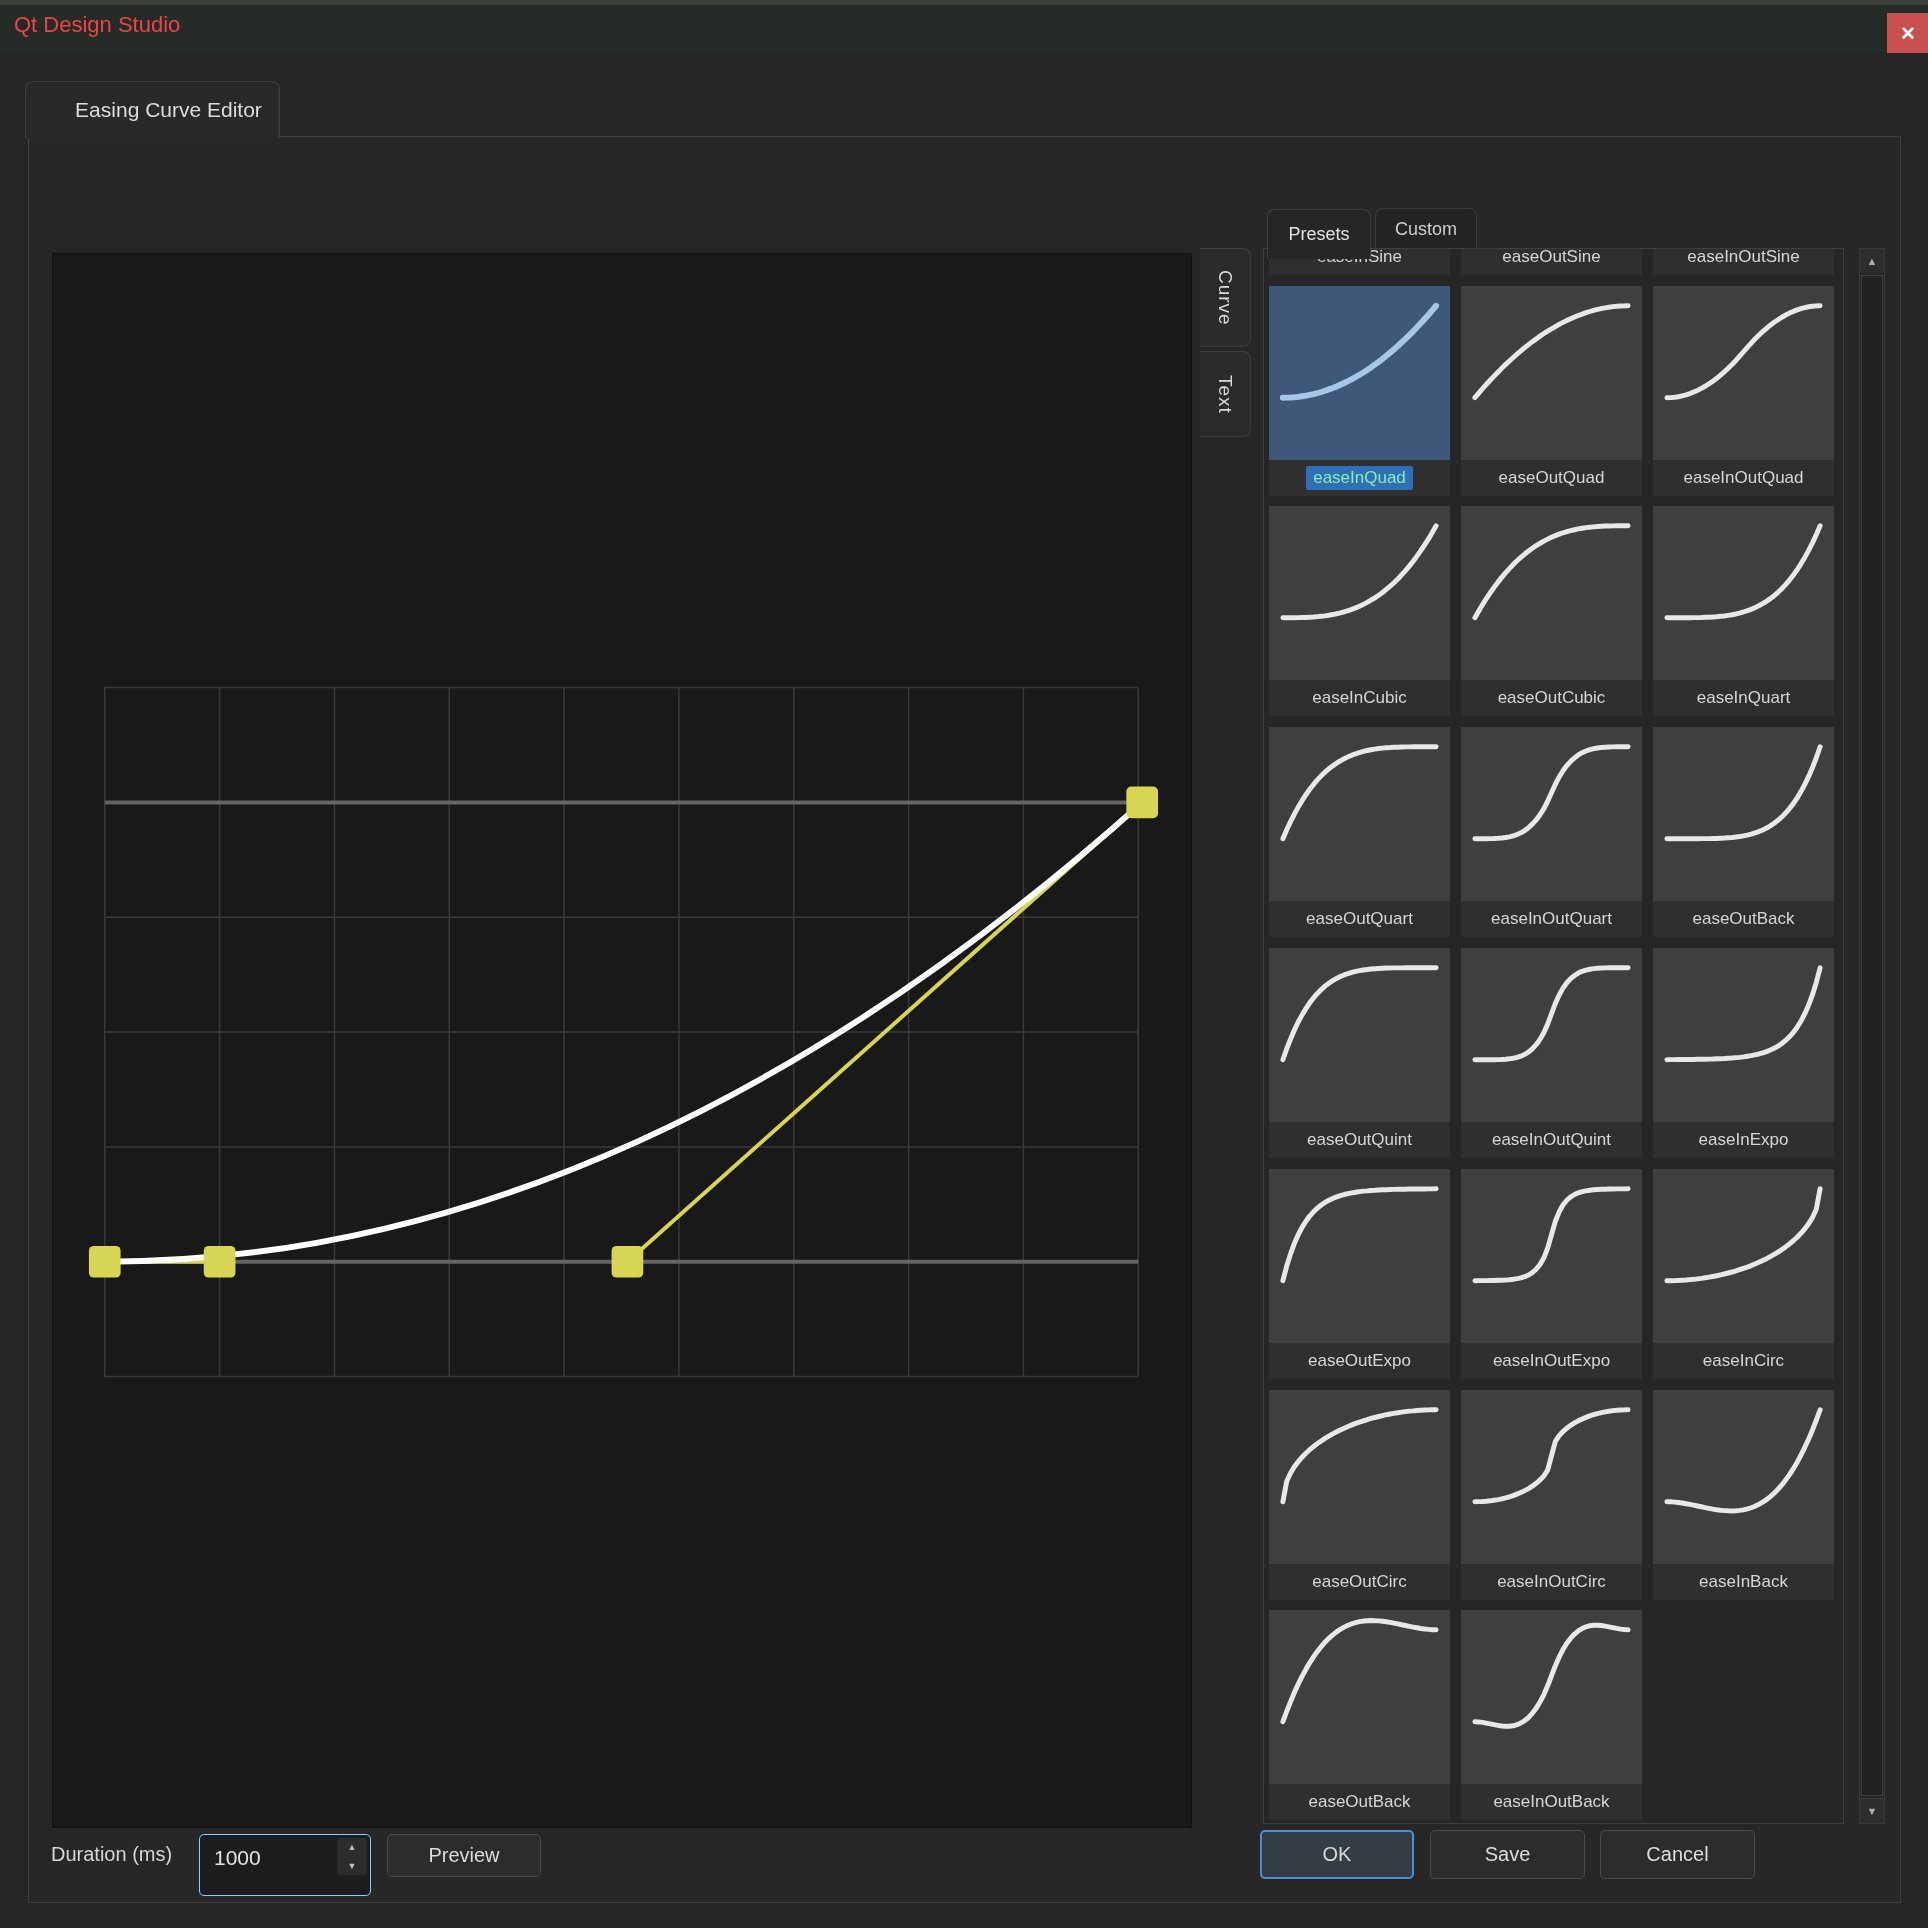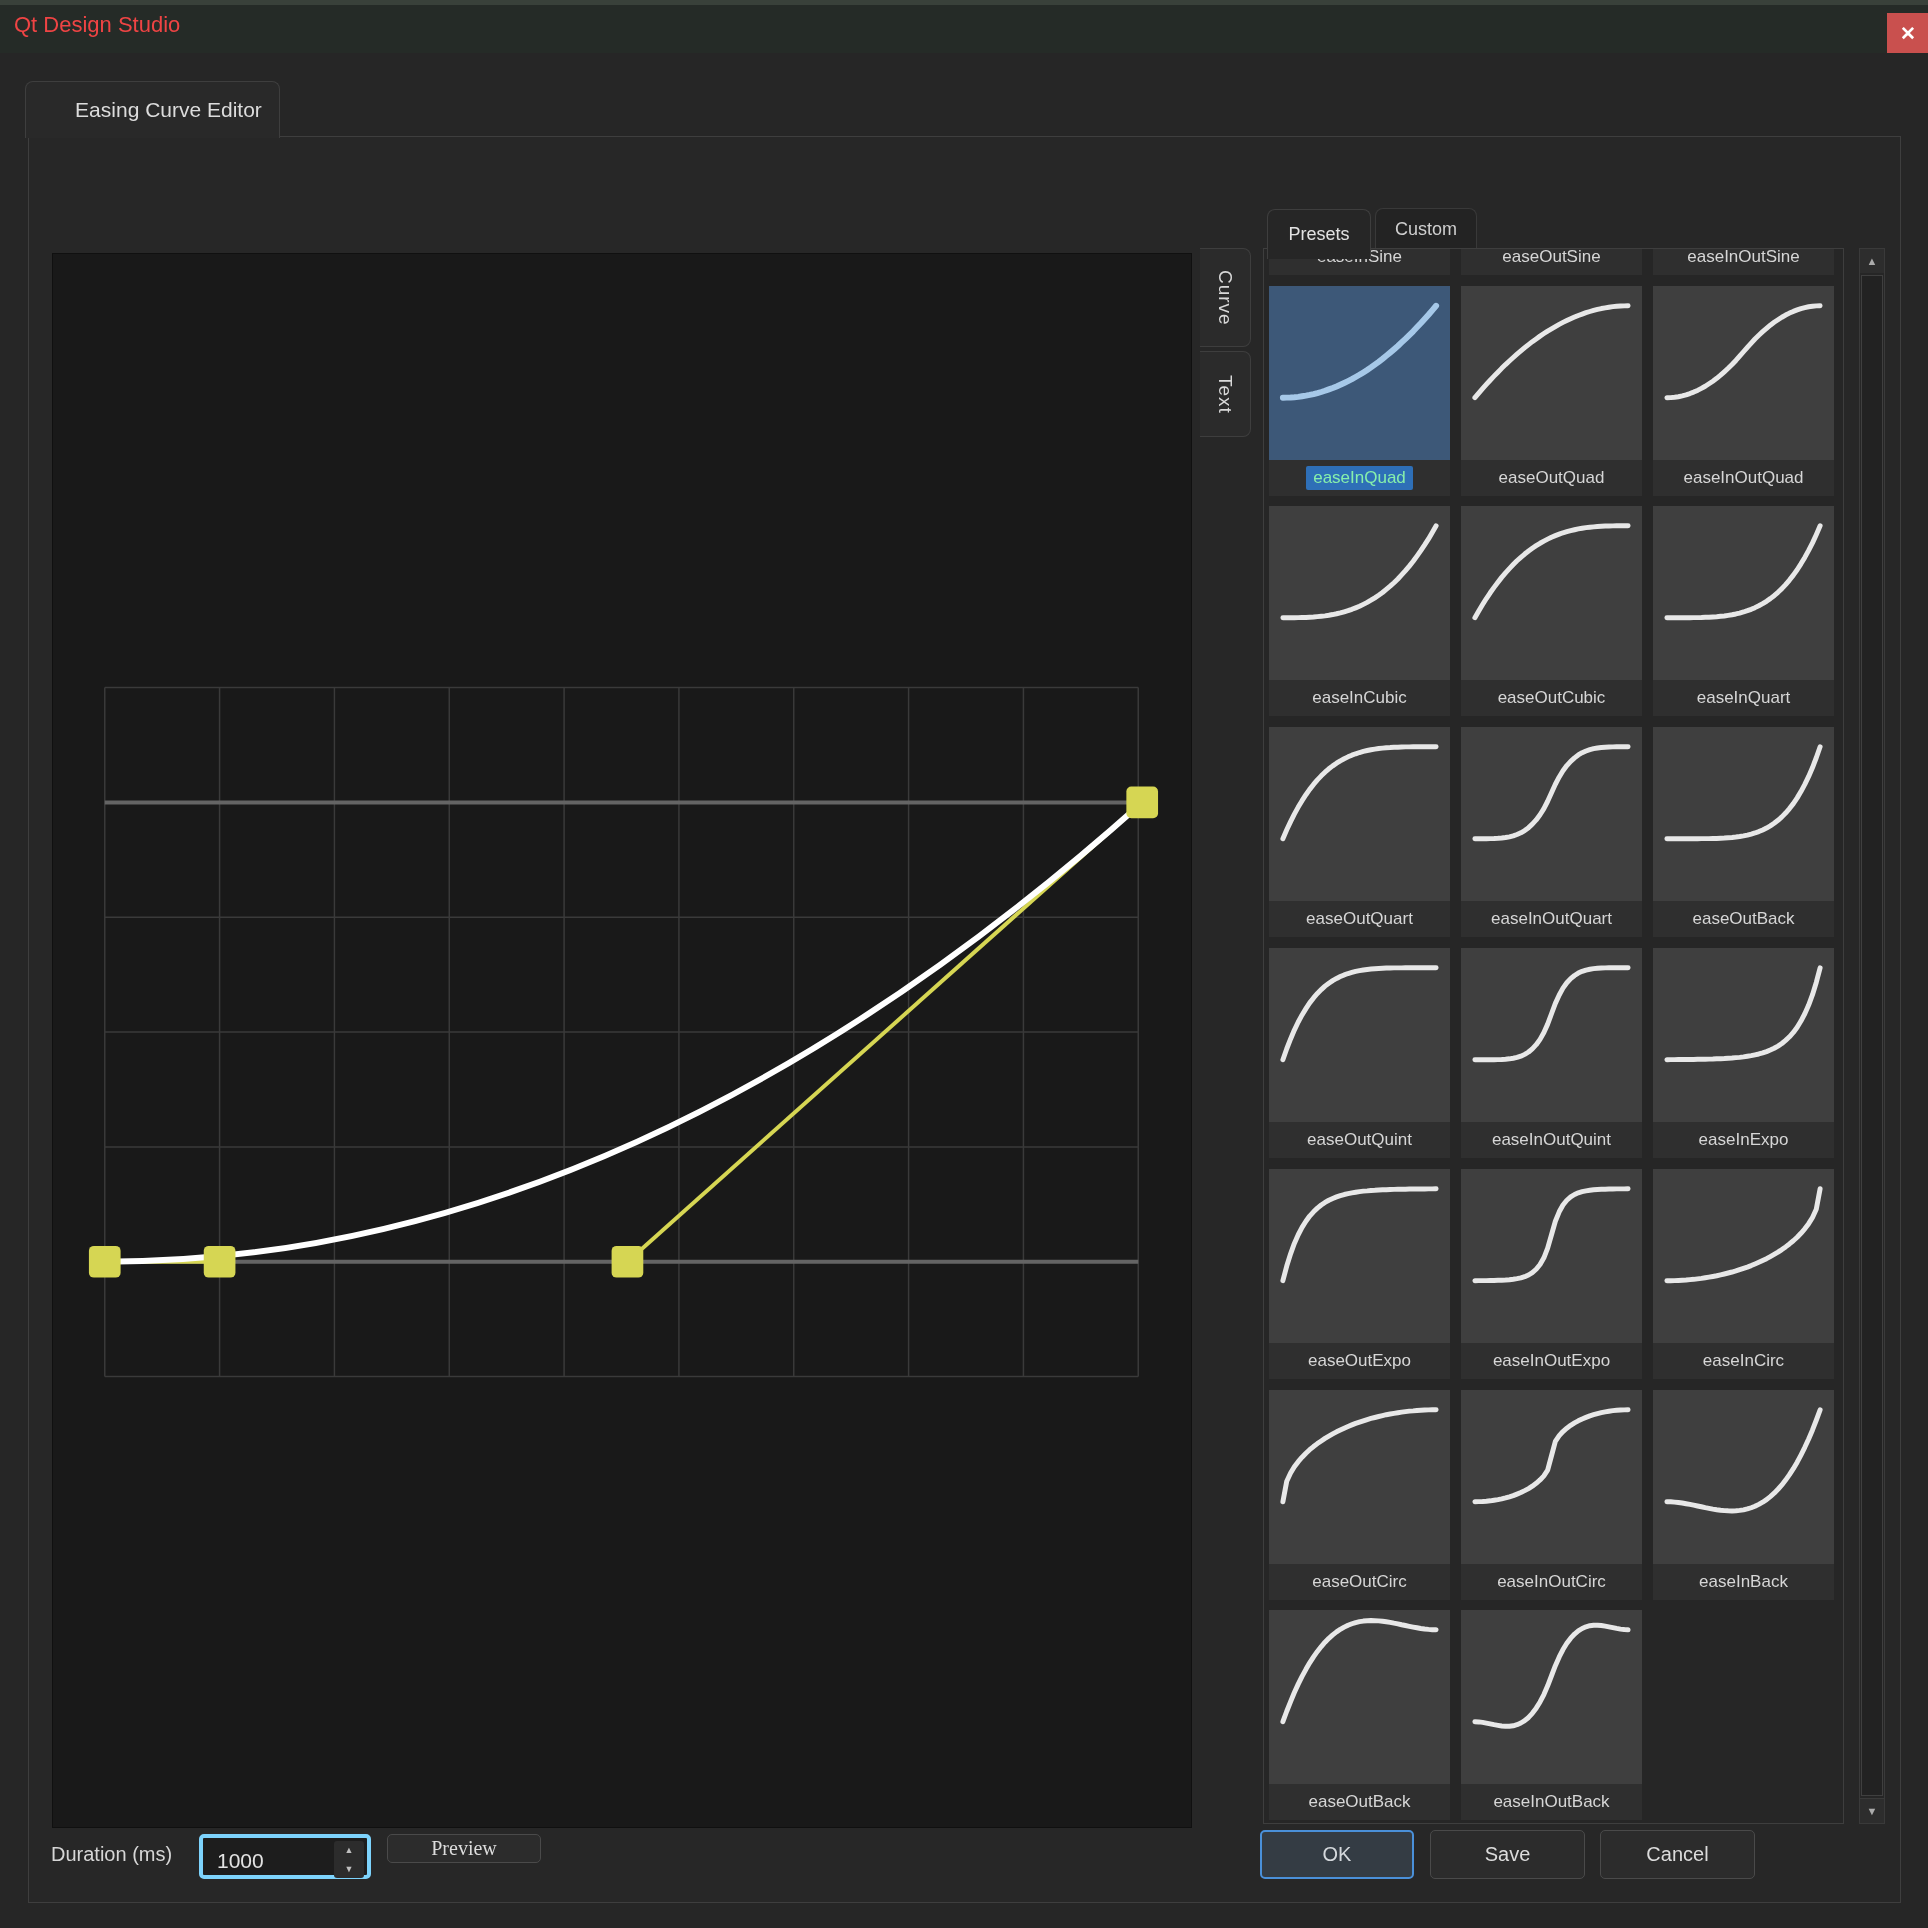--- a/index.html
+++ b/index.html
@@ -48,30 +48,30 @@
   
   #scrollbar{left:1859px;top:248px;width:26px;height:1576px;background:#262626;border:1px solid #3a3a3a;box-sizing:border-box;z-index:3;}
   .scroll-arrow{position:absolute;left:0;width:24px;height:24px;background:#2d2d2d;color:#ababab;font-size:11px;
                 display:flex;align-items:center;justify-content:center;}
   #scroll-up{top:0;}
   #scroll-down{bottom:0;border-top:1px solid #3a3a3a;}
   #scroll-thumb{position:absolute;left:1px;top:26px;width:22px;height:1521px;background:#222222;border:1px solid #3f3f3f;box-sizing:border-box;}
 
   
   #duration-label{left:51px;top:1843px;font-size:20px;color:#d6d6d6;z-index:4;}
-  #duration-spin{left:199px;top:1834px;width:172px;height:45px;background:#1d1d1d;border:4px solid #7dd3fc;border-radius:5px;
+  #duration-spin{left:199px;top:1834px;width:172px;height:62px;background:#1d1d1d;border:1px solid #7dd3fc;border-radius:5px;
                  box-sizing:border-box;z-index:4;}
   #duration-input{position:absolute;left:0;top:0;width:131px;height:43px;background:transparent;border:none;outline:none;
                   color:#e3e3e3;font-size:21px;font-family:"Liberation Sans",sans-serif;padding-left:14px;}
   #spin-btns{position:absolute;right:3px;top:3px;width:30px;height:37px;background:#2c2c2c;border-radius:3px;
              display:flex;flex-direction:column;}
   .spin-btn{flex:1;display:flex;align-items:center;justify-content:center;font-size:9px;color:#c0c0c0;}
   .btn{background:#2c2c2c;border:1px solid #4a4a4a;border-radius:5px;display:flex;align-items:center;justify-content:center;
        font-size:20px;color:#dcdcdc;box-sizing:border-box;z-index:4;}
-  #preview-btn{left:387px;top:1834px;width:154px;height:29px;font-family:Liberation Serif, serif;}
+  #preview-btn{left:387px;top:1834px;width:154px;height:43px;}
   #ok-btn{left:1260px;top:1830px;width:154px;height:49px;background:#343c44;border:2px solid #4a90d9;color:#d4d8dc;}
   #save-btn{left:1430px;top:1830px;width:155px;height:49px;}
   #cancel-btn{left:1600px;top:1830px;width:155px;height:49px;}
 </style>
 </head>
 <body>
 
 <div id="titlebar" class="abs"></div>
 <div id="window-title" class="abs">Qt Design Studio</div>
 <div id="close-btn" class="abs">

